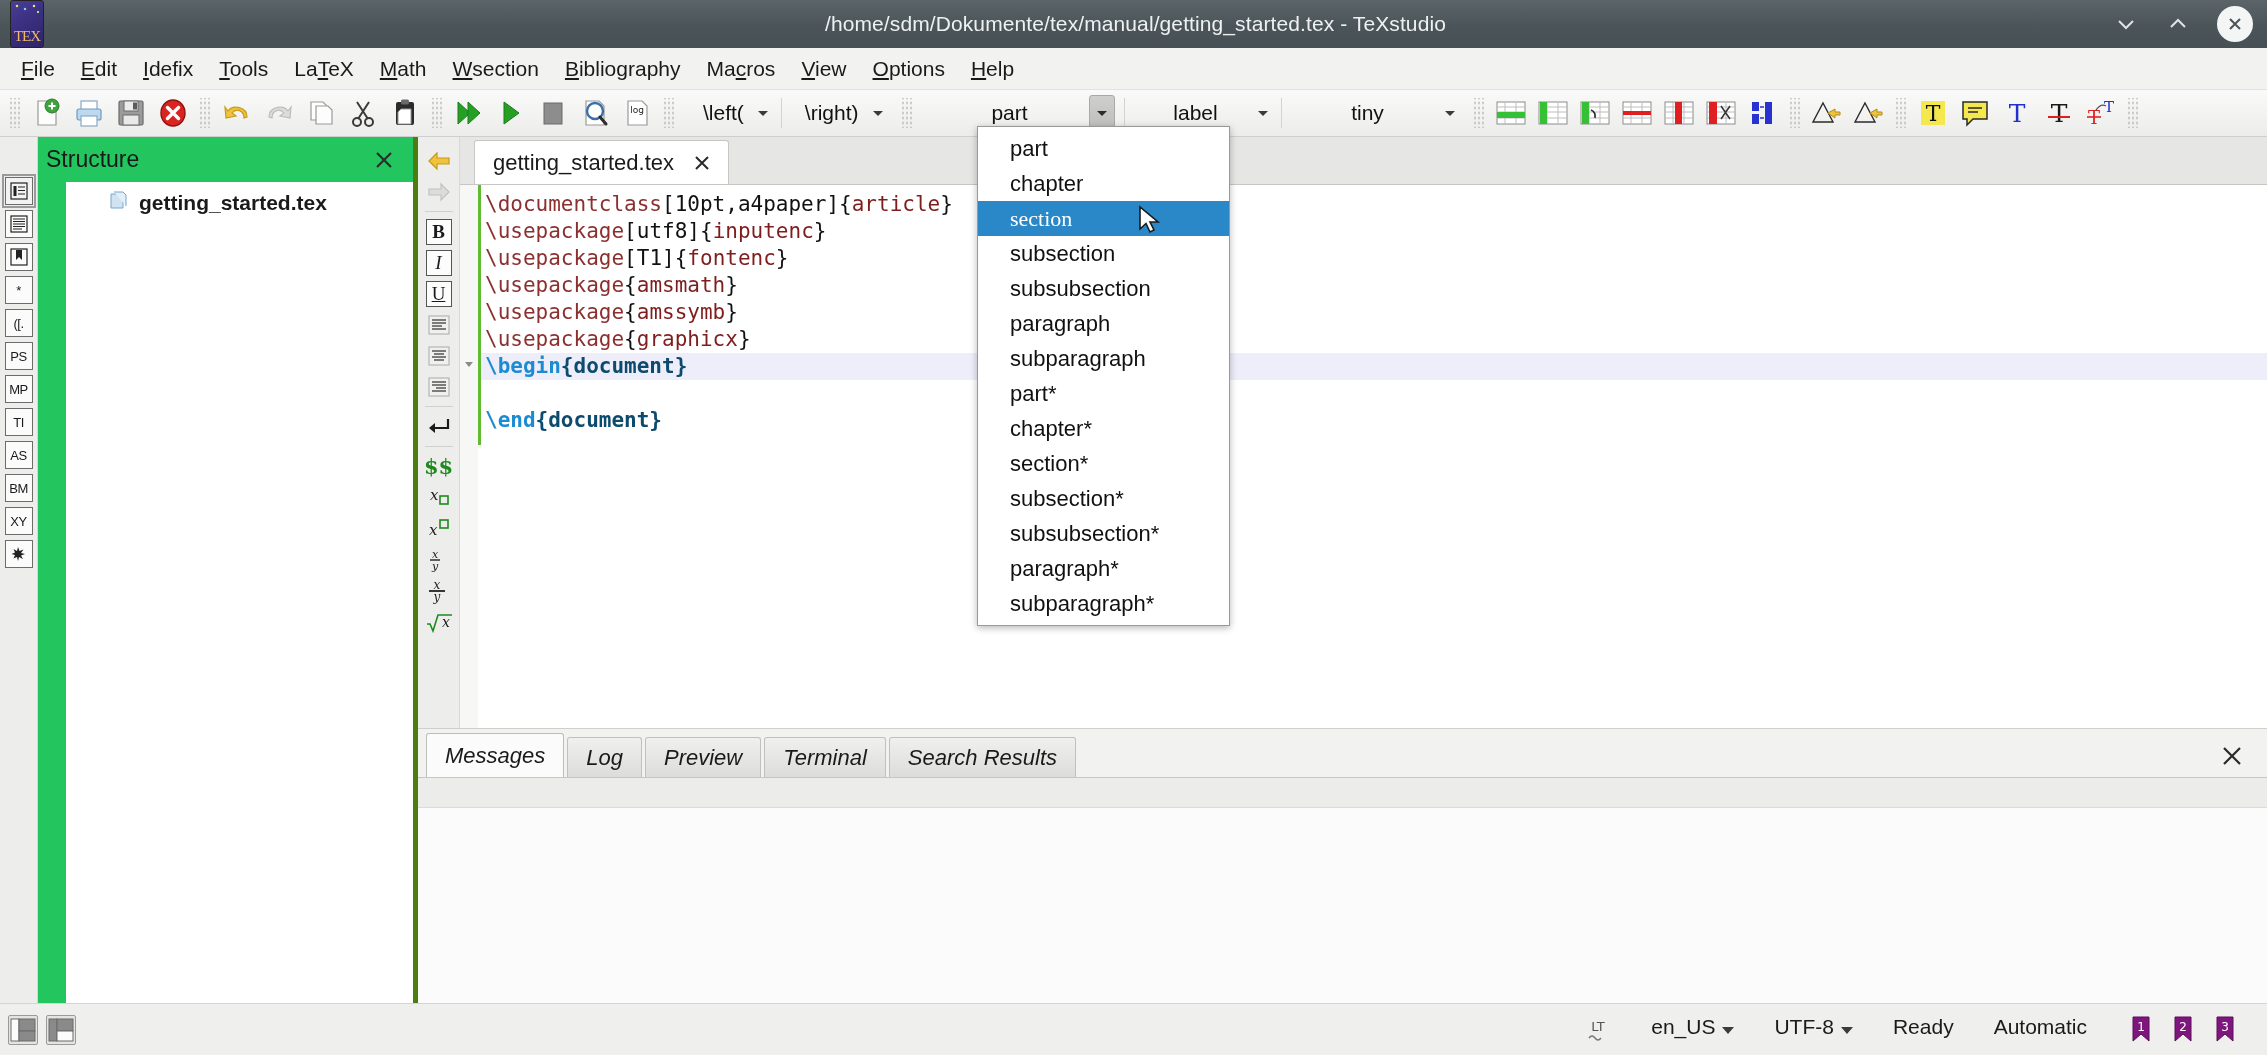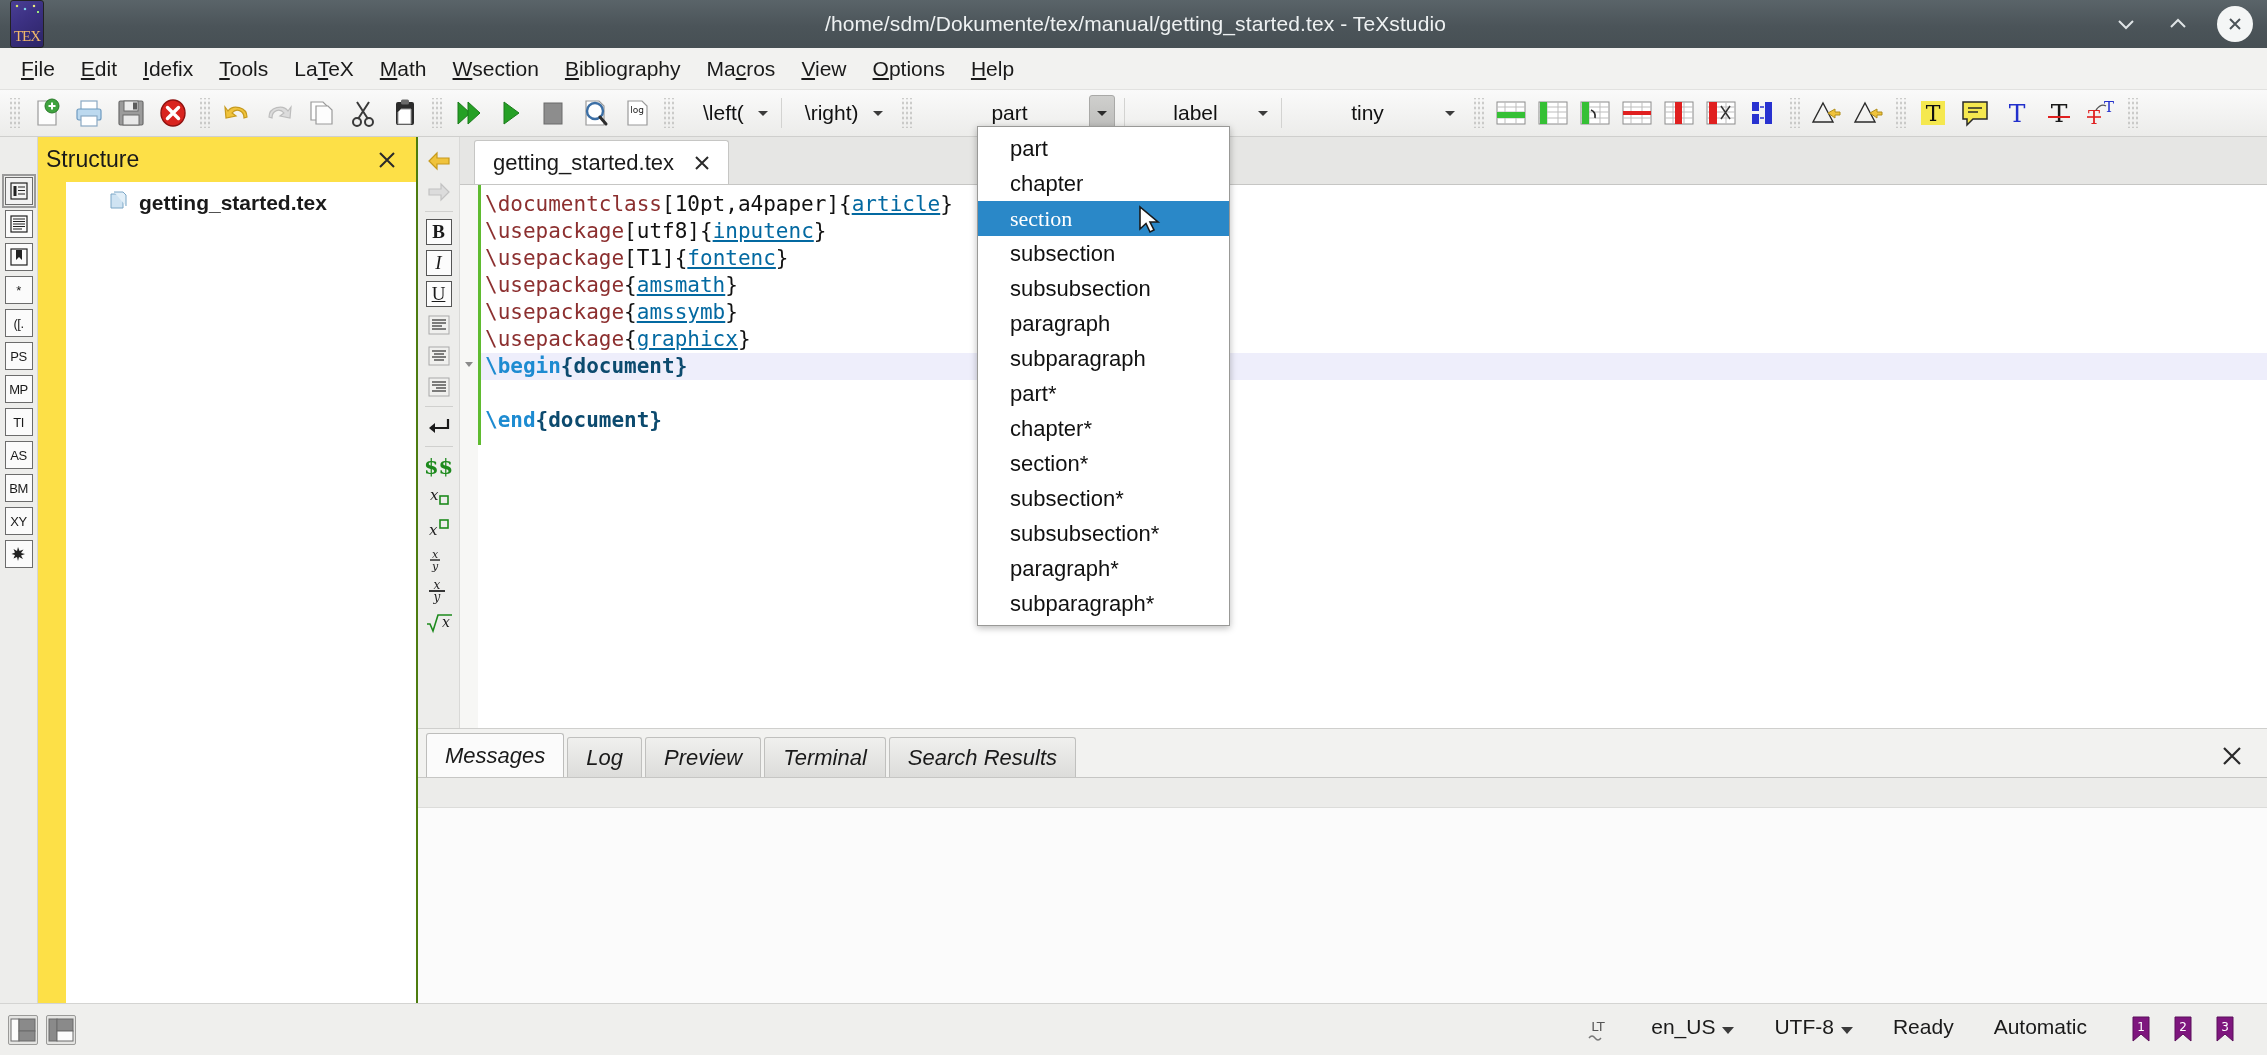--- a/index.html
+++ b/index.html
@@ -94,21 +94,21 @@
     width:28px; height:28px; border:1px solid #6c6c6c; background:#fbfbfb;
     display:flex; align-items:center; justify-content:center;
     font-size:13px; font-family:"Liberation Sans", sans-serif; color:#1a1a1a;
     letter-spacing:-0.5px;
   }
   .lb-btn.sel { outline:2px solid #9a9a9a; outline-offset:1px; background:#f2f2f2; }
 
   
   .structure {
     position:absolute; top:137px; left:38px; width:380px; bottom:52px;
-    background:#fde047; border-right:2px solid #4d7c0f;
+    background:#22c55e; border-right:5px solid #4d7c0f;
   }
   .struct-head {
     height:45px; display:flex; align-items:center; justify-content:space-between;
     padding:0 16px 0 8px; font-size:23px; color:#1a1a1a;
   }
   .struct-close { width:26px; height:26px; display:flex; align-items:center; justify-content:center; }
   .struct-body { position:absolute; top:45px; left:28px; right:0; bottom:0; background:#ffffff; }
   .struct-row { display:flex; align-items:center; gap:9px; padding:7px 0 0 42px; }
   .struct-row .label { font-weight:bold; font-size:21px; }
 
@@ -144,21 +144,21 @@
   }
   .fold-col { position:absolute; top:0; left:0; width:18px; bottom:0; background:#f7f7f5; }
   .green-bar { position:absolute; top:0; left:18px; width:3px; height:260px; background:#5fbb2f; }
   .code {
     position:absolute; top:6px; left:25px; right:0; bottom:0;
     font-family:"DejaVu Sans Mono", monospace; font-size:21px; line-height:27px;
     white-space:pre; color:#111;
   }
   .c-cmd  { color:#8c2f2f; }
   .c-brk  { color:#111; }
-  .c-arg  { color:#0369a1;text-decoration:underline; }
+  .c-arg  { color:#7f1d1d; }
   .c-env  { color:#1d8bd1; font-weight:bold; }
   .c-envn { color:#0c4a6e; font-weight:bold; }
   .curline {
     position:absolute; left:21px; right:0; height:27px; background:#eeeefb;
   }
   .fold-tri { position:absolute; left:2px; width:14px; height:14px; display:flex; align-items:center; justify-content:center; }
   .statusline {
     position:absolute; left:418px; right:0; font-size:21px; color:#1a1a1a;
     display:flex; align-items:center; gap:0; background:#f0f0ee;
     border-top:1px solid #d8d8d6;

